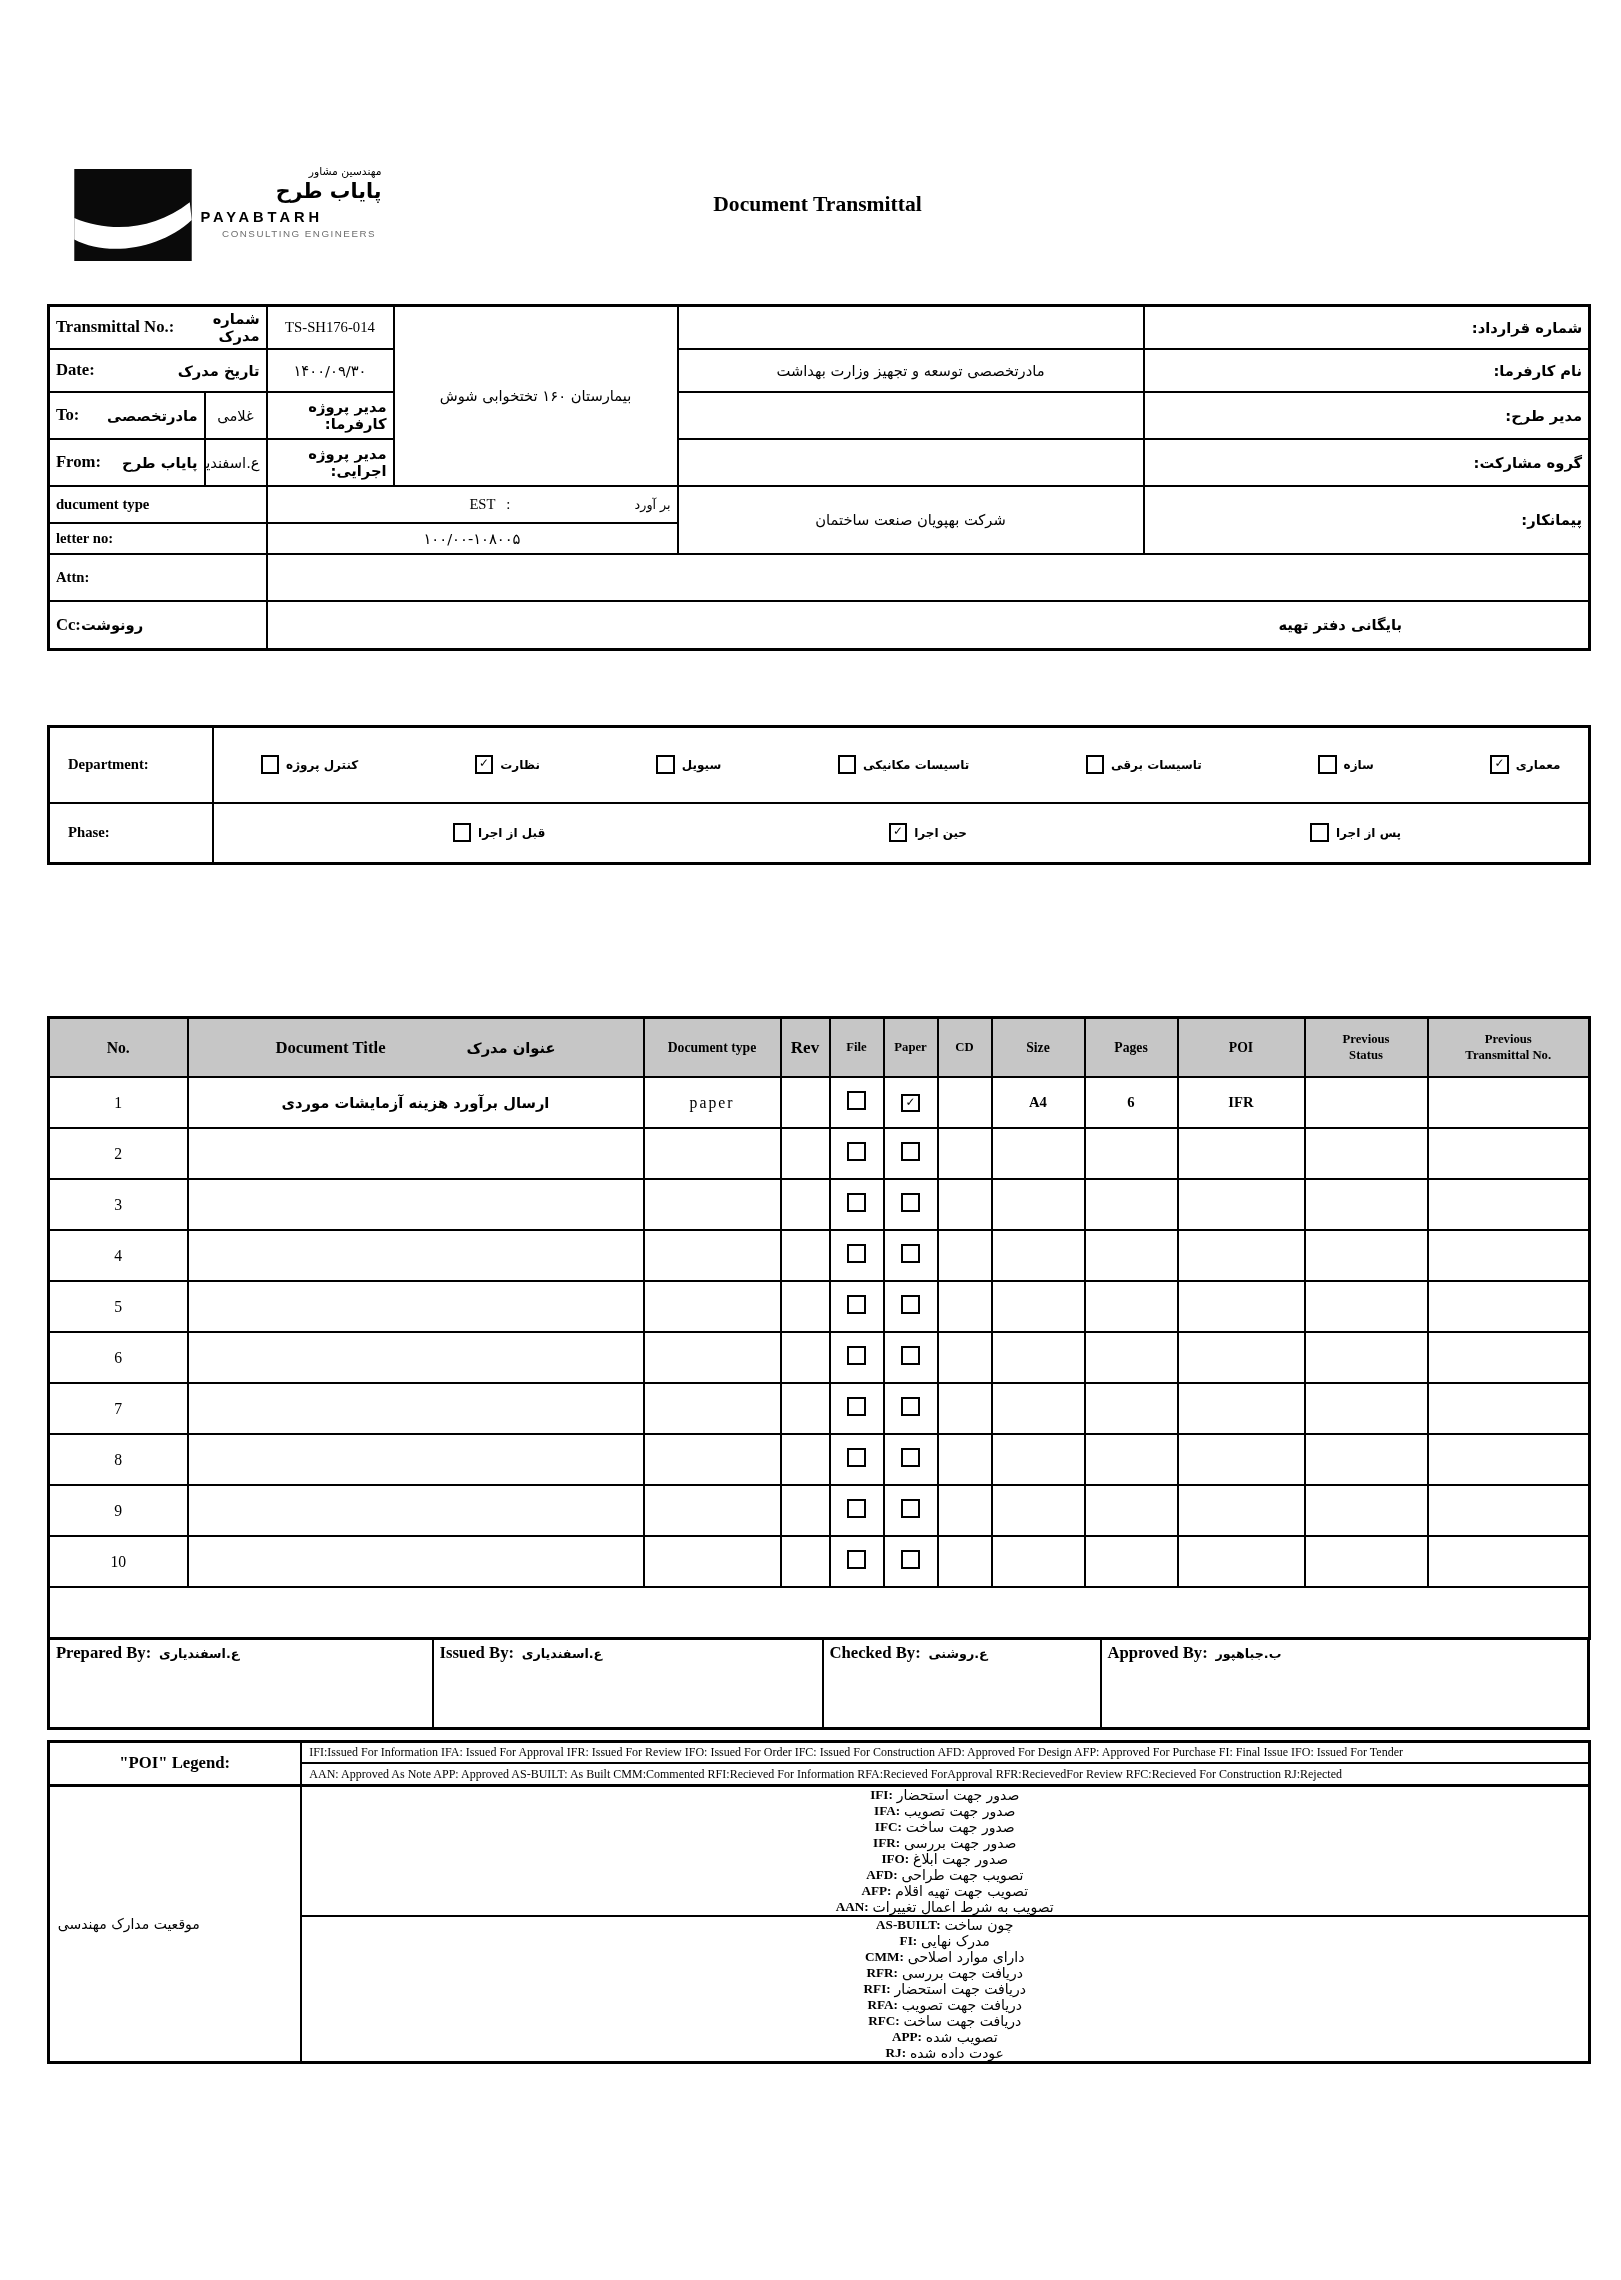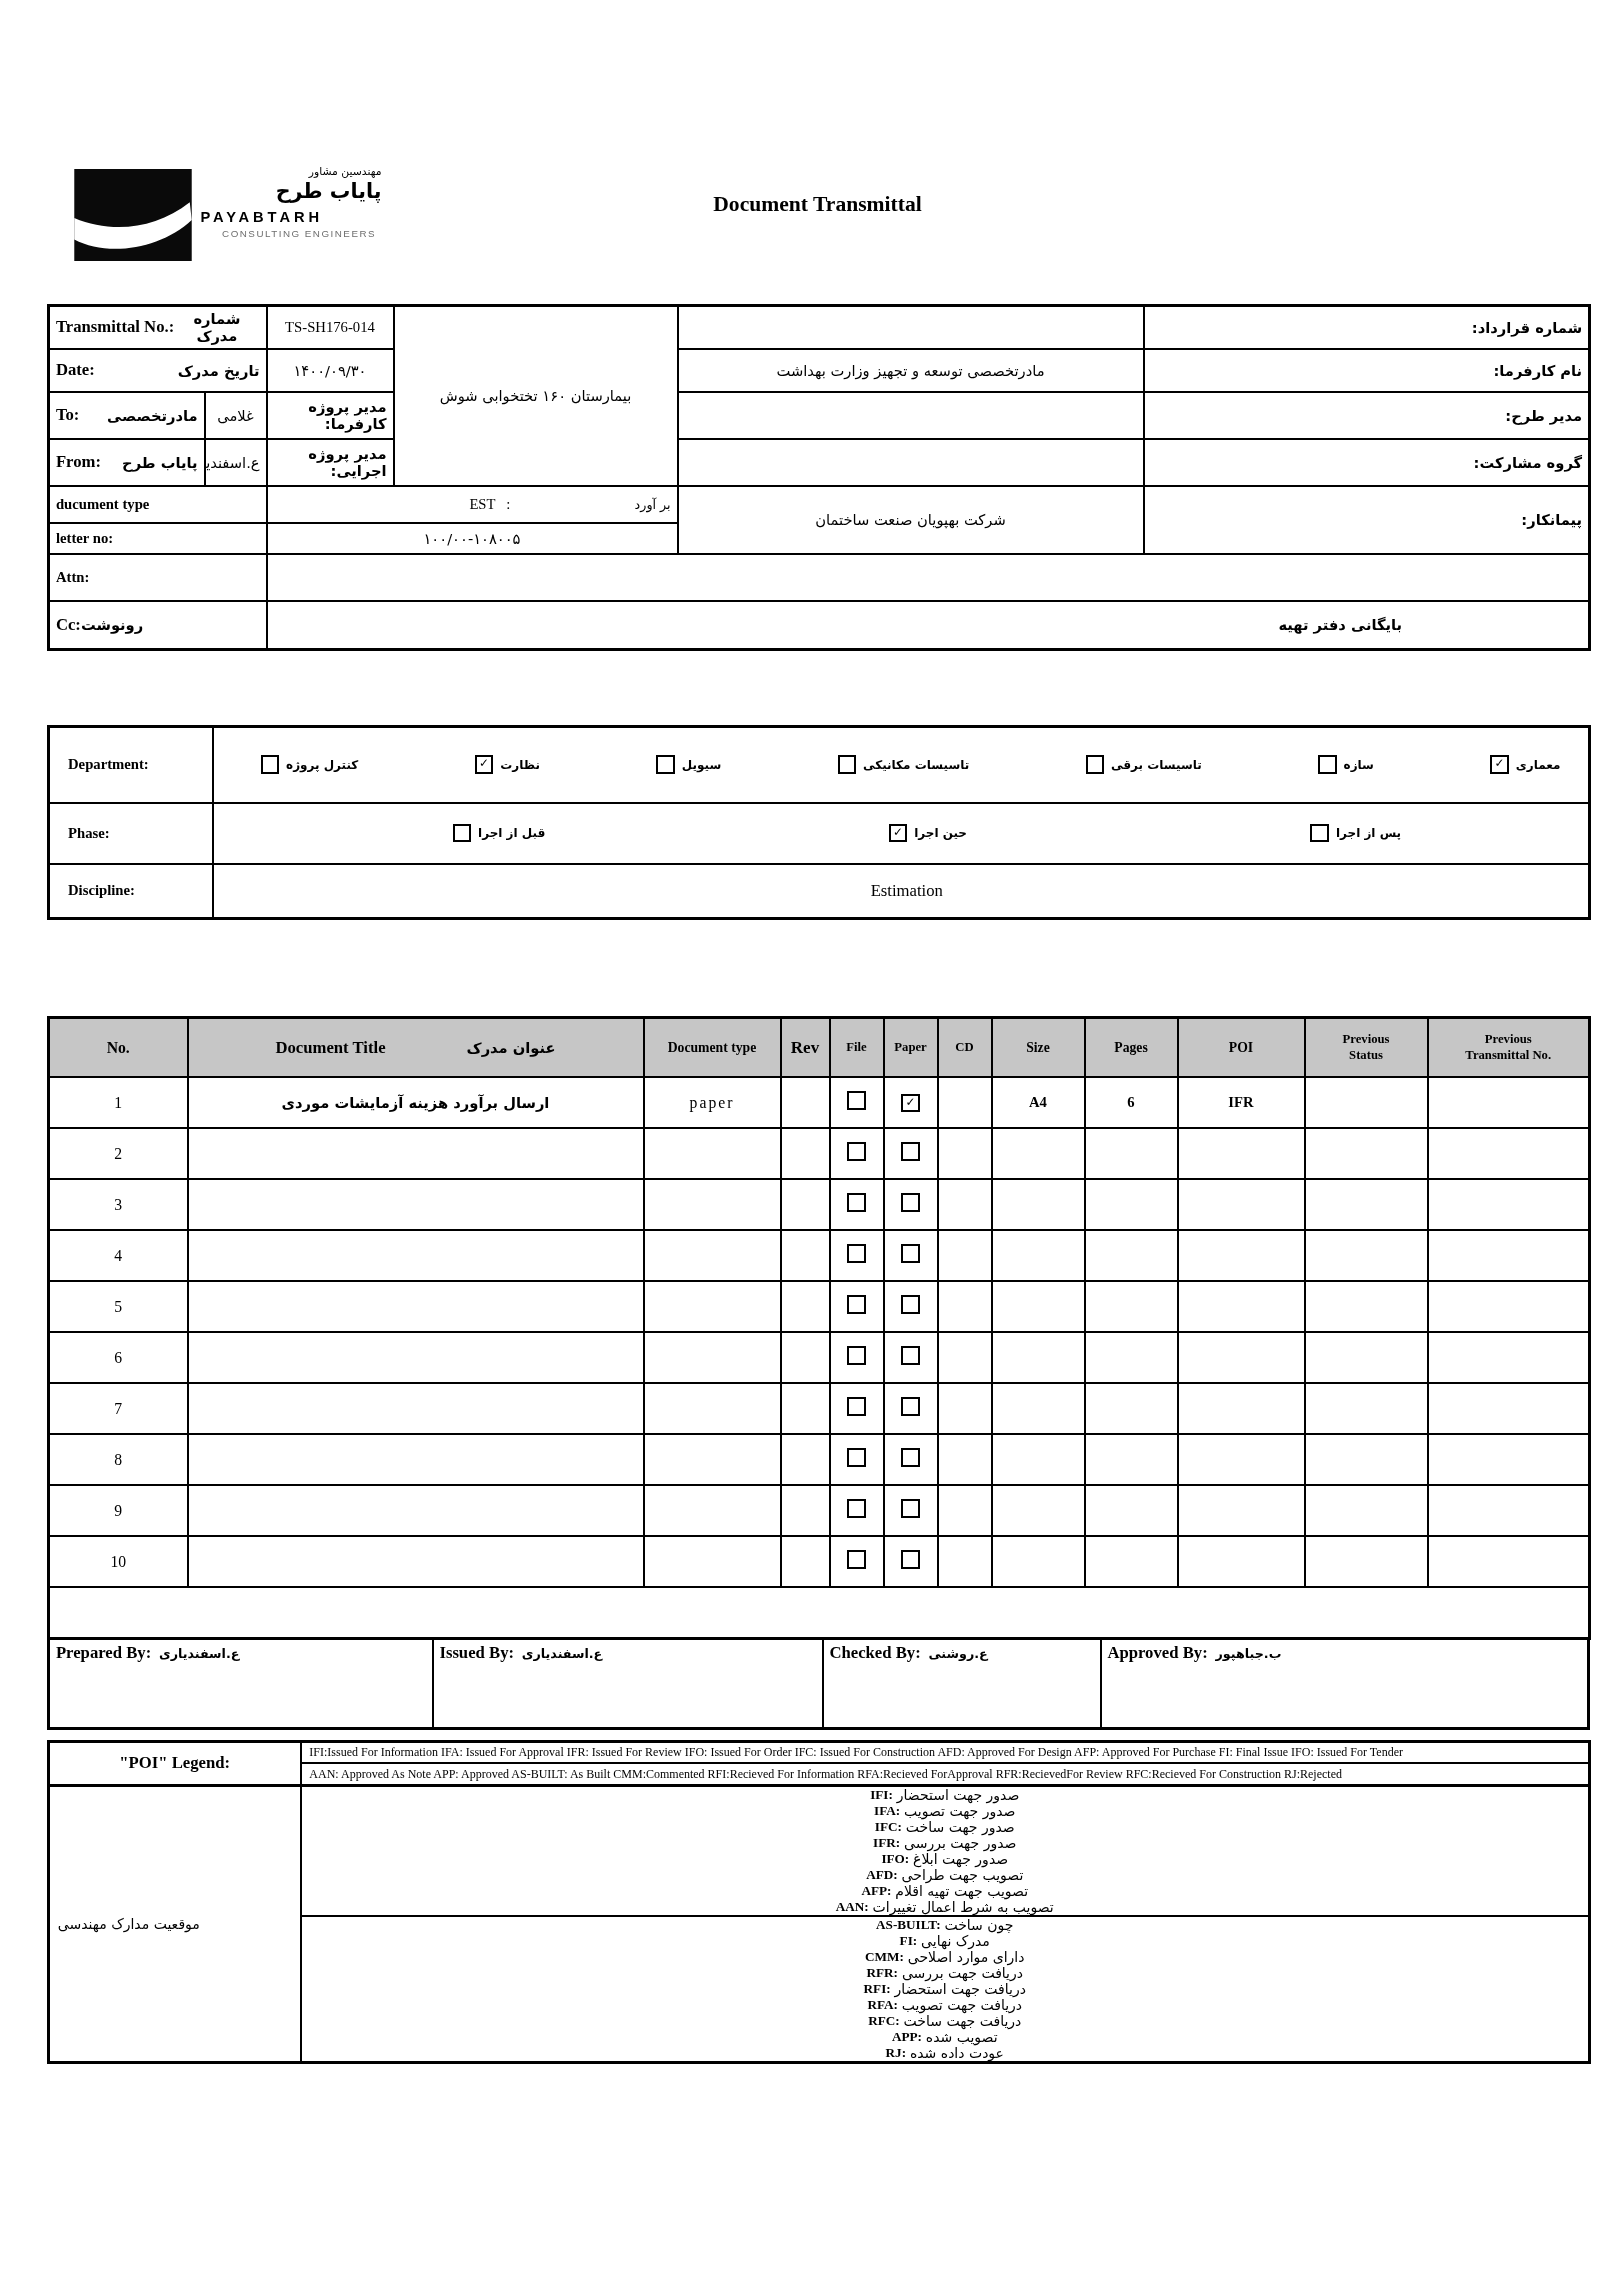--- a/index.html
+++ b/index.html
@@ -23,21 +23,21 @@
              font-size:21.6px;font-weight:bold;}
 
   
   table{border-collapse:collapse;table-layout:fixed;}
   .tbl{border:3.9px solid #000;width:1541px;}
   .tbl td,.tbl th{border:2.9px solid #000;padding:0 5.9px;overflow:hidden;vertical-align:middle;}
 
   
   #info-table{position:absolute;left:0;top:304px;}
   #info-table td{font-size:14.7px;}
-  .lblrow{display:flex;justify-content:space-between;align-items:center;text-align:center;}
+  .lblrow{display:flex;justify-content:space-between;align-items:center;}
   .en-lbl{font-weight:bold;font-size:16.7px;white-space:nowrap;}
   .fa-lbl{font-weight:bold;font-size:14.7px;}
   .ctr{text-align:center;}
   .rt{text-align:right;}
   .sm{font-size:12.7px;}
   .info-right-lbl{text-align:right;font-weight:bold;font-size:14.7px;padding-right:7.8px;}
   #cc-value-cell{padding-right:186px;font-weight:bold;}
   #doctype-value{display:flex;justify-content:space-between;align-items:center;padding-left:196px;}
 
   
@@ -243,24 +243,20 @@
                 <span class="chk-item">
                   <span class="cb on"></span>
                   <span class="fa chk-lbl" dir="rtl">حین اجرا</span>
                 </span>
                 <span class="chk-item">
                   <span class="cb"></span>
                   <span class="fa chk-lbl" dir="rtl">پس از اجرا</span>
                 </span>
               </div>
             </td>
-      </tr>
-      <tr style="height:55px">
-        <td class="sec-lbl">Discipline:</td>
-        <td class="ctr" style="font-size:16.7px">Estimation</td>
       </tr>
     </tbody>
       </table>
 
     <div id="main-wrap">
       <table id="doc-table" class="tbl">
         <colgroup>
           <col style="width:139px">
             <col style="width:456px">
             <col style="width:137px">

